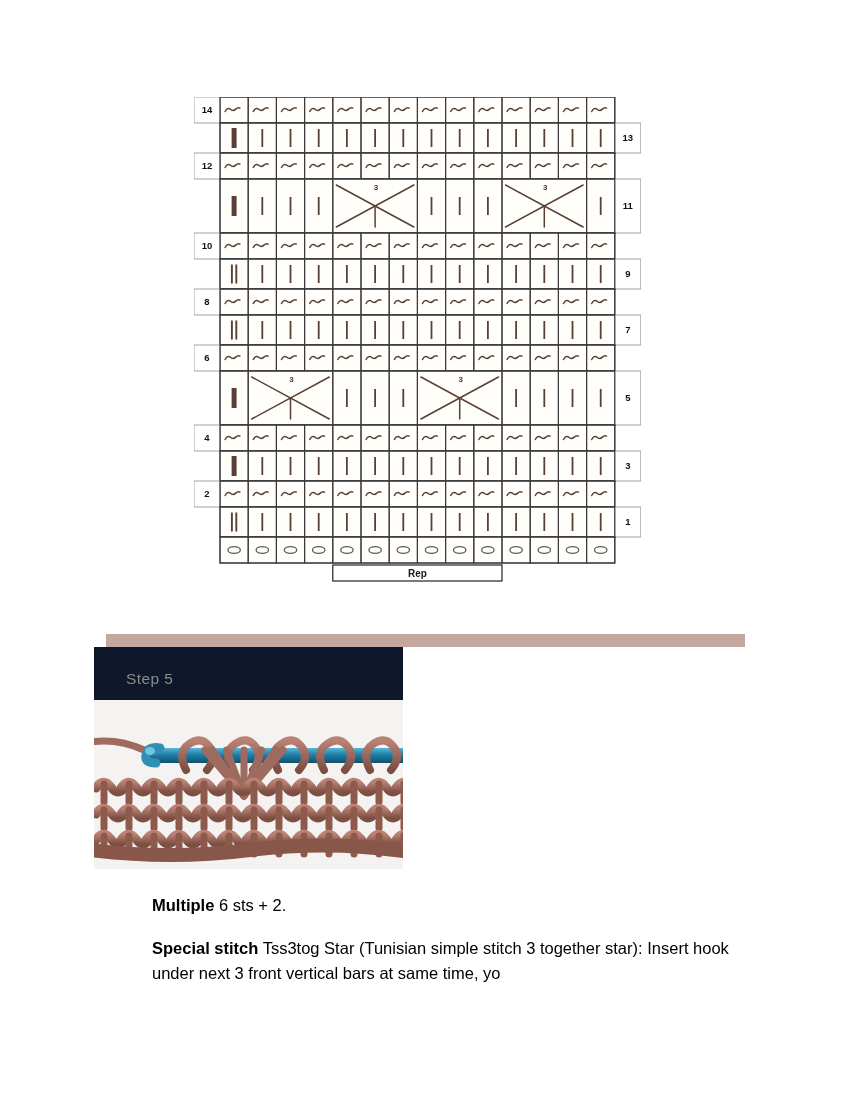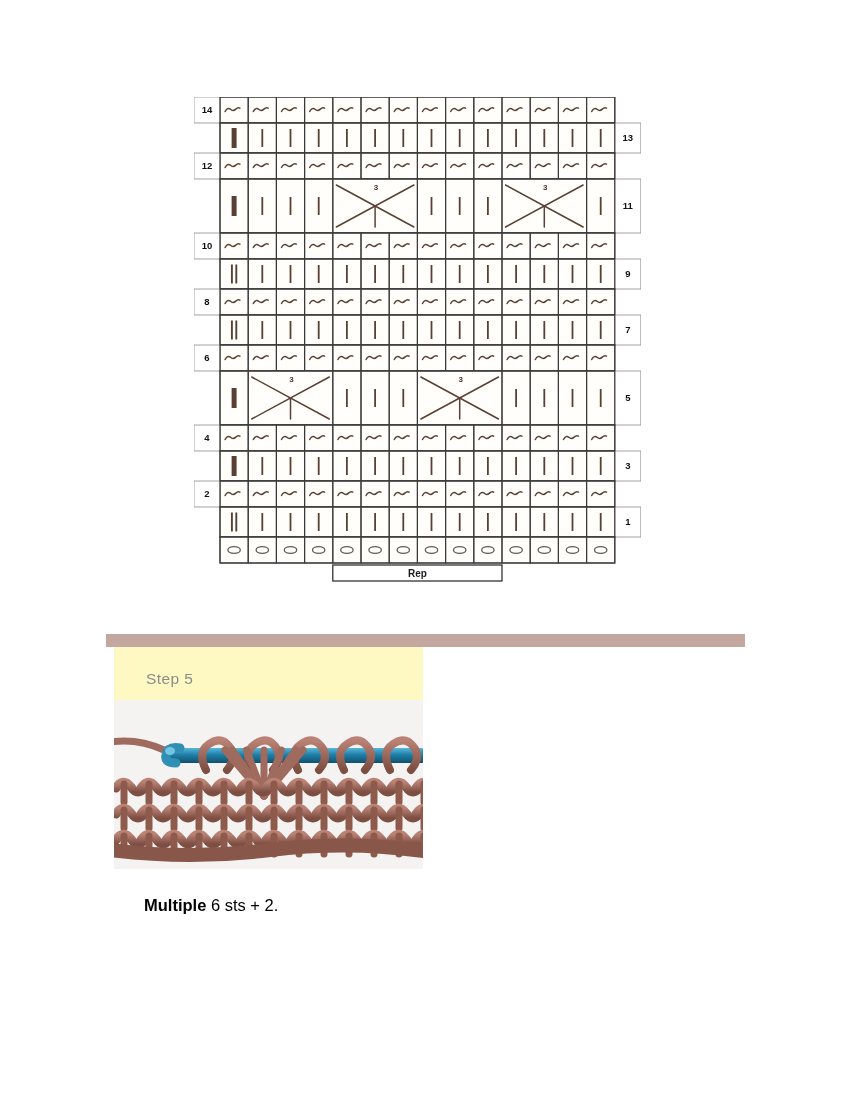--- a/index.html
+++ b/index.html
@@ -48,25 +48,25 @@
   #rose-bar {
     position: absolute;
     left: 106px;
     top: 634px;
     width: 639px;
     height: 13px;
     background: #c4a79f;
   }
   #photo-card {
     position: absolute;
-    left: 114px;
+    left: 94px;
     top: 647px;
     width: 309px;
     height: 222px;
-    background: #fef9c3;
+    background: #0f172a;
     overflow: hidden;
     text-align: center;
   }
   #step-label {
     position: absolute;
     left: 32px;
     top: 23px;
     font-size: 15.5px;
     color: #8c8c8c;
     letter-spacing: 0.4px;
@@ -82,21 +82,21 @@
   
   #text-block {
     position: absolute;
     left: 136px;
     top: 893px;
     width: 620px;
     color: #000000;
     font-size: 16.5px;
     line-height: 25px;
   }
-  #text-block p { margin: 0 0 18px 8px; }
+  #text-block p { margin: 0 0 18px 16px; }
   #text-block b { font-weight: bold; }
 </style>
 </head>
 <body>
 
 <div id="chart-wrap">
   <svg id="chart-svg" width="447" height="500" viewBox="0 0 447 500">
       <g>
         <rect x="26" y="0" width="394.8" height="26" fill="#fffefb" stroke="#3a3a3a" stroke-width="1.1"></rect>
         <rect x="0" y="0" width="26" height="26" fill="#ffffff" stroke="#9a9a9a" stroke-width="0.9"></rect>
@@ -708,13 +708,16 @@
       <path d="M 302 140 q 7 -11 15 -1 q 7 10 14 0" fill="none" stroke="url(#yg)" stroke-width="9" stroke-linecap="round"></path>
       <line x1="310" y1="136" x2="310" y2="154" stroke="#8d5a4c" stroke-width="7" stroke-linecap="round"></line>
       <path d="M -4 150 q 80 10 160 0 q 80 -10 160 2" fill="none" stroke="#89564a" stroke-width="14" stroke-linecap="round"></path>
     </svg>
 </div>
 
 <div id="text-block">
   <p>
     <b>Multiple</b><span> 6 sts + 2.</span>
   </p>
+  <p>
+    <b>Special stitch</b><span> Tss3tog Star (Tunisian simple stitch 3 together star): Insert hook under next 3 front vertical bars at same time, yo</span>
+  </p>
 </div>
 
 </body></html>

